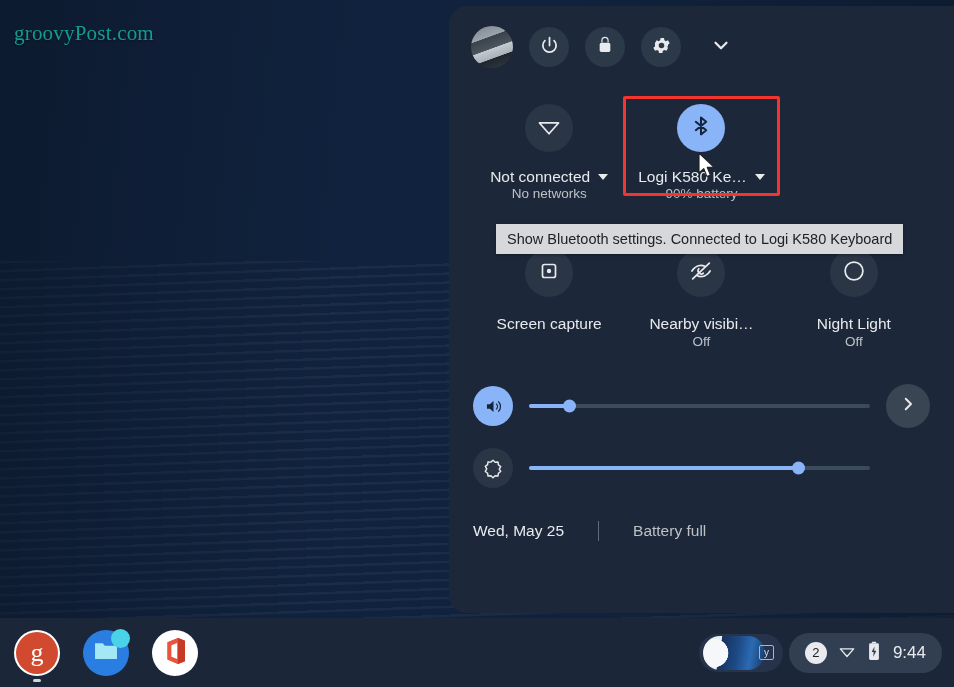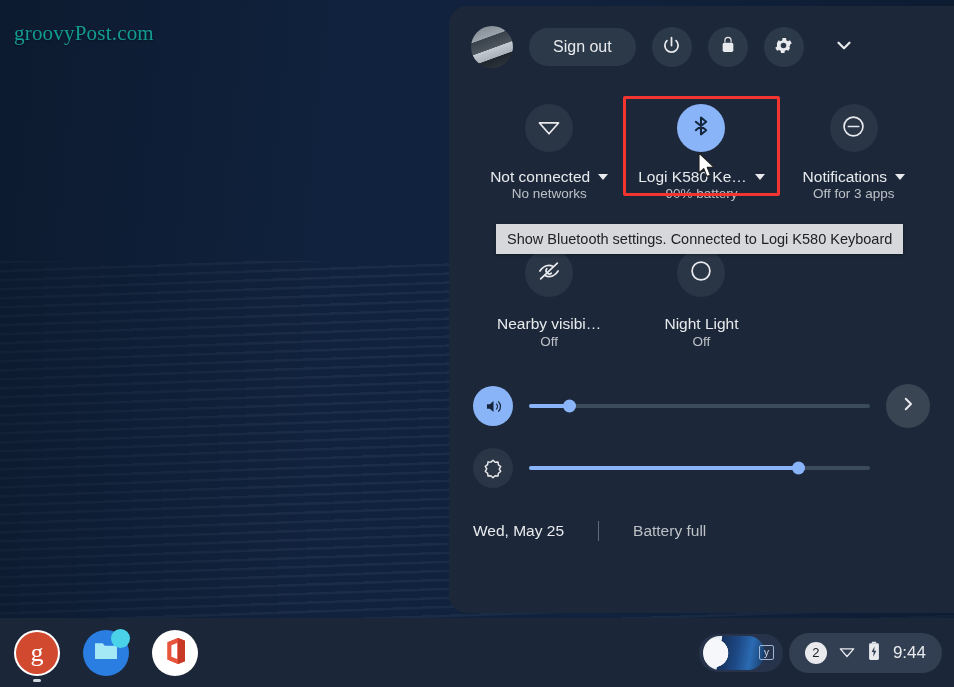--- a/index.html
+++ b/index.html
@@ -371,21 +371,20 @@
 
 <div id="wallpaper"></div>
 
 <div id="watermark">groovyPost.com</div>
 
 <div id="qs-panel">
 
   <div class="qs-header">
     <div class="avatar"></div>
 
-    <div class="signout-btn">Sign out</div>
 
     <div class="hdr-icon-btn">
       <span>
         <svg width="21" height="21" viewBox="0 0 24 24" fill="none" stroke="#e8eaed" stroke-width="2" stroke-linecap="round">
           <path d="M12 3 L12 12"></path>
           <path d="M6.8 6.4 A7.6 7.6 0 1 0 17.2 6.4"></path>
         </svg>
       </span>
     </div>
 
@@ -440,39 +439,35 @@
           </svg>
         </span>
       </div>
       <div class="tile-label-row">
         <span class="tile-label">Logi K580 Ke…</span>
         <span class="caret"></span>
       </div>
       <div class="tile-sub">90% battery</div>
     </div>
 
+  </div>
+
+  <div class="tiles" style="padding-top:34px">
+
     <div class="tile">
       <div class="tile-circle">
         <span>
-          <svg width="27" height="27" viewBox="0 0 24 24" fill="none" stroke="#e8eaed" stroke-width="1.5">
-            <circle cx="12" cy="12" r="8.4"></circle>
-            <line x1="7.4" y1="12" x2="16.6" y2="12" stroke-linecap="round"></line>
+          <svg width="24" height="24" viewBox="0 0 24 24" fill="none" stroke="#e8eaed" stroke-width="1.7">
+            <rect x="5.5" y="5.5" width="13" height="13" rx="2"></rect>
+            <circle cx="12" cy="12" r="2.2" fill="#e8eaed" stroke="none"></circle>
           </svg>
         </span>
       </div>
-      <div class="tile-label-row">
-        <span class="tile-label">Notifications</span>
-        <span class="caret"></span>
-      </div>
-      <div class="tile-sub">Off for 3 apps</div>
-    </div>
-  </div>
-
-  <div class="tiles" style="padding-top:34px">
-
+      <div class="tile-label2 wrap">Screen capture</div>
+    </div>
 
     <div class="tile">
       <div class="tile-circle">
         <span>
           <svg width="26" height="26" viewBox="0 0 24 24" fill="none" stroke="#e8eaed" stroke-width="1.6" stroke-linecap="round">
             <path d="M3.6 12S6.9 6.8 12 6.8c1.3 0 2.5.35 3.5.9M20.4 12s-3.3 5.2-8.4 5.2c-1.4 0-2.6-.4-3.7-1"></path>
             <path d="M9.9 9.9a3 3 0 0 0 4.2 4.2"></path>
             <line x1="4.3" y1="19.3" x2="19.7" y2="4.7"></line>
           </svg>
         </span>

